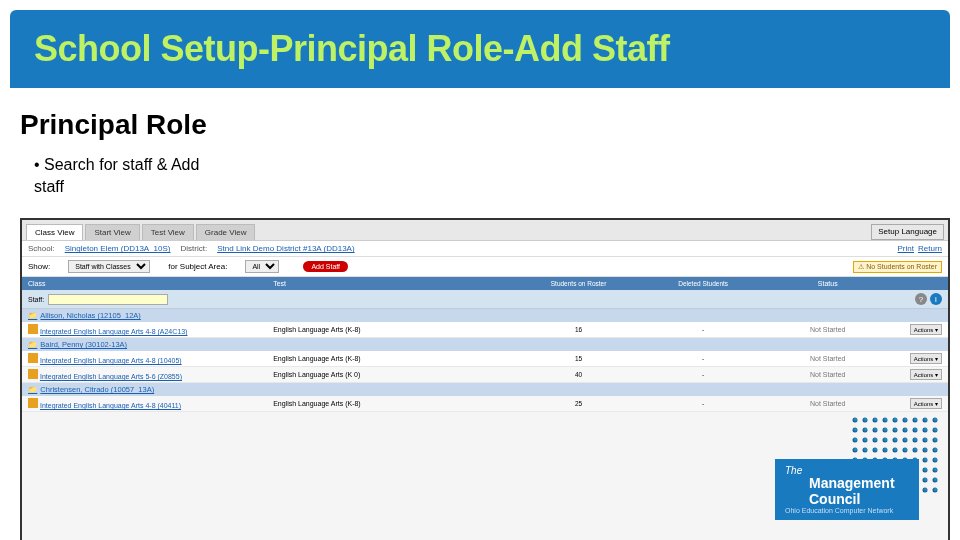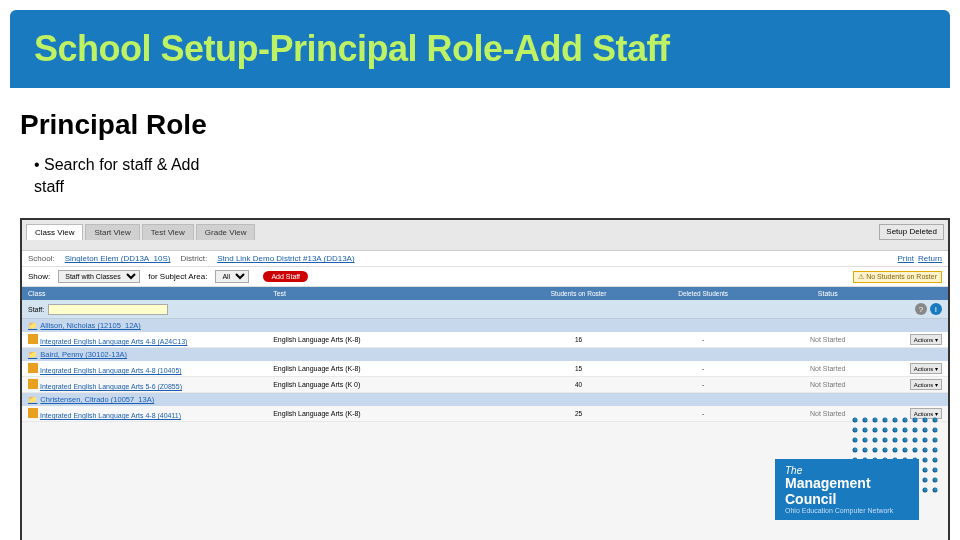--- a/index.html
+++ b/index.html
@@ -67,21 +67,21 @@
       position: relative;
       font-size: 8px;
       font-family: Arial, sans-serif;
     }
 
     
     .tabs-row {
       background: #e8e8e8;
       display: flex;
       gap: 2px;
-      padding: 4px 4px 10px 4px;
+      padding: 4px 4px 0 4px;
       border-bottom: 1px solid #ccc;
     }
     .tab {
       padding: 3px 8px;
       background: #d0d0d0;
       border: 1px solid #bbb;
       border-bottom: none;
       font-size: 8px;
       cursor: pointer;
       color: #333;
@@ -117,21 +117,21 @@
       padding-left: 7px;
     }
 
     
     .filter-row {
       background: #fff;
       border-bottom: 1px solid #ddd;
       padding: 3px 6px;
       display: flex;
       align-items: center;
-      gap: 8px;
+      gap: 18px;
       font-size: 8px;
     }
     .filter-row select {
       font-size: 7px;
       padding: 1px 2px;
       border: 1px solid #aaa;
     }
     .add-staff-btn {
       background: #cc0000;
       color: #fff;
@@ -250,20 +250,21 @@
     .logo-text-the {
       color: #fff;
       font-size: 10px;
       font-style: italic;
     }
     .logo-text-main {
       color: #fff;
       font-size: 14px;
       font-weight: bold;
       line-height: 1.1;
+      margin-left: 24px;
     }
     .logo-text-sub {
       color: #c8dff5;
       font-size: 7px;
     }
 
     .help-icons {
       display: flex;
       gap: 3px;
       justify-content: flex-end;
@@ -306,21 +307,21 @@
   </div>
 
   <div class="screenshot-panel">
 
     <div class="tabs-row">
       <div class="tab active">Class View</div>
       <div class="tab">Start View</div>
       <div class="tab">Test View</div>
       <div class="tab">Grade View</div>
       <div style="flex:1"></div>
-      <div class="setup-complete-btn">Setup Deleted</div>
+      <div class="setup-complete-btn">Setup Language</div>
     </div>
 
     <div class="school-info-bar">
       <span class="school-label">School:</span>
       <span class="link-text">Singleton Elem (DD13A_10S)</span>
       <span class="district-label">District:</span>
       <span class="link-text">Stnd Link Demo District #13A (DD13A)</span>
       <div class="print-return">
         <span class="link-text">Print</span>
         <span class="link-text">Return</span>

